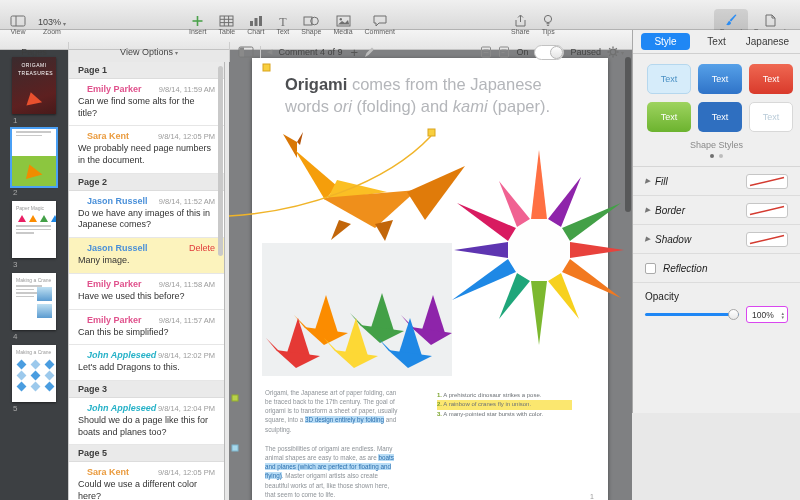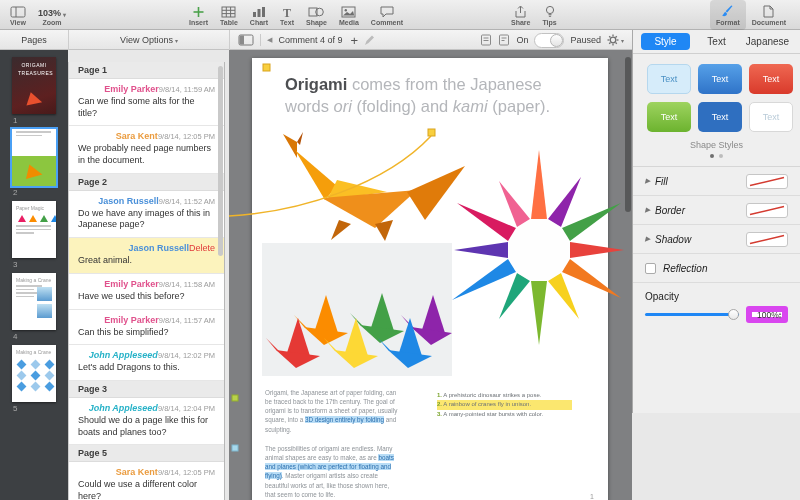--- a/index.html
+++ b/index.html
@@ -3,33 +3,33 @@
 <meta charset="utf-8">
 <style>
   * { margin:0; padding:0; box-sizing:border-box; }
   html,body { width:800px; height:500px; overflow:hidden; }
   body { font-family:"Liberation Sans", sans-serif; background:#7f8082; -webkit-font-smoothing:antialiased; }
   #app { position:relative; width:800px; height:500px; background:#e8e8e8; }
 
   
   .toolbar { position:absolute; top:0; left:0; width:800px; height:30px;
     background:linear-gradient(#f0f0f0,#d9d9d9); border-bottom:1px solid #b2b2b2; z-index:5; }
-  .tb-group { position:absolute; top:0; height:30px; display:flex; align-items:center;font-weight:bold; }
+  .tb-group { position:absolute; top:0; height:48px; display:flex; align-items:center; }
   .tb-item { display:flex; flex-direction:column; align-items:center; justify-content:center;
     height:30px; padding:0 6px; cursor:default; border-radius:4px; }
   .tb-item.active { background:rgba(0,0,0,0.10); }
   .tb-icon { height:14px; display:flex; align-items:flex-end; justify-content:center; }
   .tb-label { font-size:7px; color:#5d5d5d; margin-top:1px; white-space:nowrap; }
   .tb-zoom { font-size:9px; color:#444; height:14px; display:flex; align-items:flex-end; }
   .chev { font-size:6px; color:#777; margin-left:2px; }
 
   
   .header-strip { position:absolute; top:30px; left:0; width:632px; height:20px;
     background:linear-gradient(#f4f4f4,#e6e6e6); border-bottom:1px solid #c3c3c3; z-index:4; }
-  .hs-sec { position:absolute; top:0; height:20px; display:flex; align-items:center; }
+  .hs-sec { position:absolute; top:12px; height:20px; display:flex; align-items:center; }
   .hs-pages { left:0; width:68px; justify-content:center; font-size:9px; color:#3d3d3d; }
   .hs-viewopts { left:68px; width:161px; justify-content:center; font-size:9px; color:#444;
     border-left:1px solid #cdcdcd; }
   .hs-commentbar { left:229px; width:403px; border-left:1px solid #cdcdcd; padding:0 8px; gap:6px; }
   .cb-text { font-size:9px; color:#444; white-space:nowrap; }
   .cb-btn { font-size:9px; color:#6f6f6f; display:flex; align-items:center; }
   .cb-plus { font-size:13px; color:#555; margin-left:2px; }
   .cb-div { width:1px; height:12px; background:#cacaca; }
   .cb-spacer { flex:1; }
   .switch { width:30px; height:15px; border-radius:8px; background:#fff; border:1px solid #c2c2c2; position:relative; }
@@ -60,21 +60,21 @@
   .t5-grid { display:grid; grid-template-columns:repeat(3,10px); gap:4px 4px; margin:6px 0 0 6px; }
   .t5-grid .dia { width:7px; height:7px; background:#4a9de0; transform:rotate(45deg); }
   .t5-grid .dia.lt { background:#9cc9ec; }
 
   
   .comments { position:absolute; top:62px; left:68px; width:157px; height:450px; background:#fbfbfb;
     border-left:1px solid #cdcdcd; border-right:1px solid #b7b7b7; z-index:3; overflow:hidden; }
   .cgroup-h { background:#eaeaea; border-bottom:1px solid #dcdcdc; padding:3px 9px; font-size:9px; font-weight:bold; color:#3c3c3c; }
   .citem { background:#fff; border-bottom:1px solid #e6e6e6; padding:5px 9px 6px 9px; }
   .citem.hl { background:#fcf3bd; }
-  .crow { display:flex; justify-content:flex-end; align-items:baseline; }
+  .crow { display:flex; justify-content:space-between; align-items:baseline;margin-left:9px; }
   .cauthor { font-size:9px; font-weight:bold; }
   .a-emily { color:#e0518c; } .a-sara { color:#ea9b3e; } .a-jason { color:#4a90d9; } .a-john { color:#27b2c8;font-style:italic; }
   .ctime { font-size:7.5px; color:#9b9b9b; white-space:nowrap; }
   .cdelete { font-size:9px; color:#e03a3a; }
   .ctext { font-size:9px; color:#333; line-height:1.3; margin-top:2px; }
   .comments-scroll { position:absolute; right:1px; top:4px; width:5px; height:190px; border-radius:3px; background:#c9c9c9; }
 
   
   .canvas { position:absolute; top:50px; left:229px; width:403px; height:450px; background:#7f8082; overflow:hidden; z-index:2; }
   .page { position:absolute; left:23px; top:8px; width:356px; height:452px; background:#fff; box-shadow:0 1px 4px rgba(0,0,0,.45); }
@@ -122,21 +122,21 @@
   .f-label { flex:1; font-size:10px; color:#222; }
   .swatch { width:42px; height:15px; background:#fff; border:1px solid #c6c6c6; border-radius:3px;
     display:flex; align-items:center; justify-content:center; overflow:hidden; }
   .checkbox { width:11px; height:11px; background:#fff; border:1px solid #ababab; border-radius:2px; margin-right:7px; }
   .op-label { font-size:10px; color:#222; padding:8px 12px 2px 12px; }
   .op-row { display:flex; align-items:center; padding:2px 12px 0 12px; gap:7px; }
   .op-slider { position:relative; flex:1; height:13px; }
   .op-track { position:absolute; left:0; right:0; top:5px; height:3px; border-radius:2px; background:#1f87f5; }
   .op-knob { position:absolute; right:0; top:1px; width:11px; height:11px; border-radius:50%;
     background:linear-gradient(#fff,#e9e9e9); border:1px solid #a8a8a8; }
-  .op-value { width:42px; height:17px; border:6px solid #d946ef; border-radius:3px; background:#fff;
+  .op-value { width:42px; height:17px; border:1px solid #d946ef; border-radius:3px; background:#fff;
     display:flex; align-items:center; justify-content:space-between; padding:0 3px 0 5px; }
   .op-value .val { font-size:8.5px; color:#333; }
   .steppers { display:flex; flex-direction:column; font-size:5px; color:#777; line-height:4px; }
 </style>
 </head>
 <body>
 
 <div id="app">
 
   <div class="toolbar">
@@ -416,28 +416,28 @@
         </div>
       <div class="ctext">We probably need page numbers in the document.</div>
     </div>
 
     <div class="cgroup-h">Page 2</div>
     <div class="citem">
       <div class="crow">
           <span class="cauthor a-jason">Jason Russell</span>
           <span class="ctime">9/8/14, 11:52 AM</span>
         </div>
-      <div class="ctext">Do we have any images of this in Japanese page?</div>
+      <div class="ctext">Do we have any images of this in Japanese comes?</div>
     </div>
     <div class="citem hl">
       <div class="crow">
           <span class="cauthor a-jason">Jason Russell</span>
           <span class="cdelete">Delete</span>
         </div>
-      <div class="ctext">Great animal.</div>
+      <div class="ctext">Many image.</div>
     </div>
     <div class="citem">
       <div class="crow">
           <span class="cauthor a-emily">Emily Parker</span>
           <span class="ctime">9/8/14, 11:58 AM</span>
         </div>
       <div class="ctext">Have we used this before?</div>
     </div>
     <div class="citem">
       <div class="crow">

